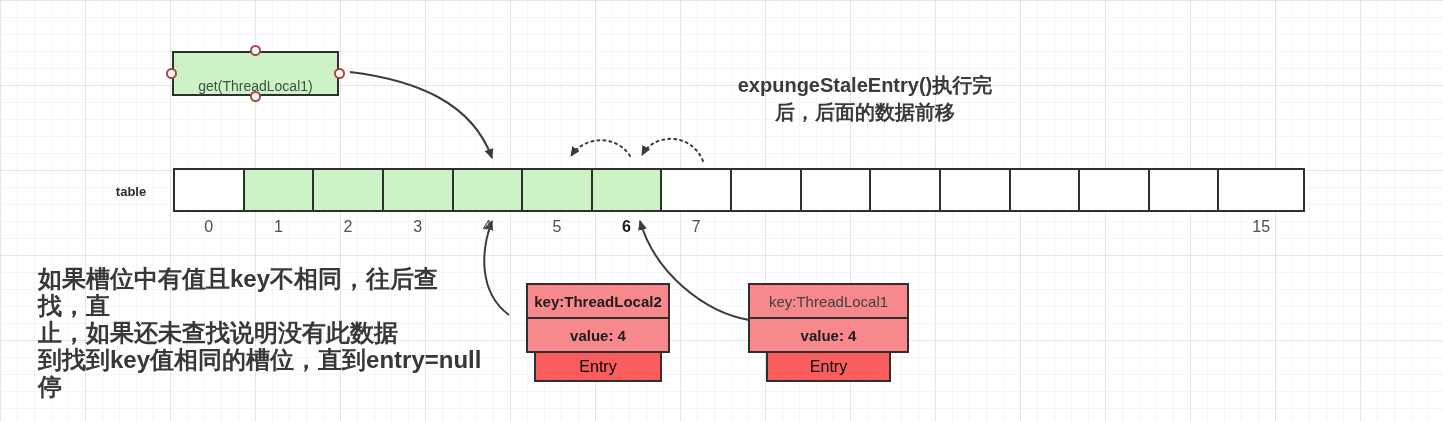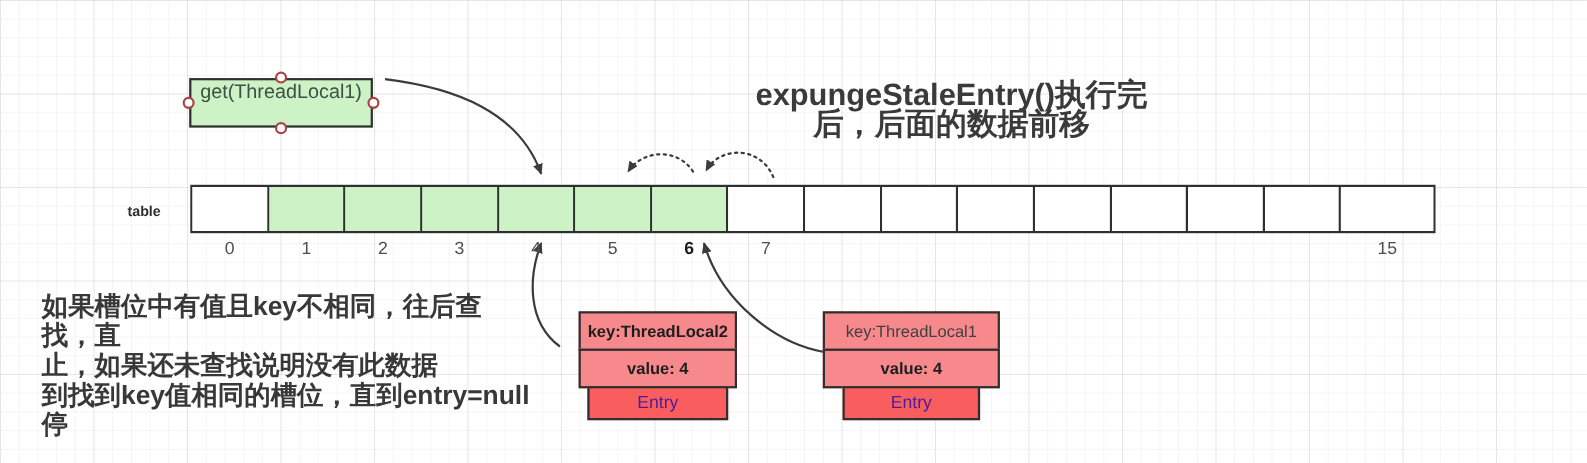--- a/index.html
+++ b/index.html
@@ -26,44 +26,43 @@
     pointer-events: none;
   }
 
   
   .get-box {
     position: absolute;
     left: 172px; top: 51px;
     width: 167px; height: 45px;
     background: #ccf2c6;
     border: 2px solid #2f2f2f;
-    display: flex; align-items: flex-start; justify-content: center;
-    font-size: 18px;
+    display: flex; align-items: flex-end; justify-content: center;
+    font-size: 14px;
     color: #3e5044;
-    margin-top: 20px;
   }
   .handle {
     position: absolute;
     width: 11px; height: 11px;
     background: #ffffff;
     border: 2px solid #a94442;
     border-radius: 50%;
   }
   .handle.top    { left: 50%; top: -8px;  margin-left: -6px; }
   .handle.bottom { left: 50%; bottom: -8px; margin-left: -6px; }
   .handle.left   { top: 50%; left: -8px;  margin-top: -6px; }
   .handle.right  { top: 50%; right: -8px; margin-top: -6px; }
 
   
   .title-text {
     position: absolute;
     left: 660px; top: 72px;
     width: 410px;
     text-align: center;
-    font-size: 28px;
+    font-size: 20px;
     font-weight: bold;
     line-height: 27px;
     color: #3a3a3a;
   }
   .note-text {
     position: absolute;
     left: 38px; top: 265px;
     width: 448px;
     text-align: left;
     font-size: 24px;
@@ -119,21 +118,21 @@
     display: flex; align-items: center; justify-content: center;
     font-size: 15px;
     color: #3f3f3f;
   }
   .entry-row + .entry-row { margin-top: -2px; }
   .entry-row.bold { font-weight: bold; color: #1d1d1d; }
   .entry-row.value { font-weight: bold; color: #1d1d1d; }
   .entry-row.tag {
     height: 31px;
     background: #f95d5d;
-    color: #4c1d95;
+    color: #000000;
     font-size: 16px;
   }
   .entry-stack.left  .entry-row.tag { width: 128px; margin-left: auto; margin-right: auto; }
   .entry-stack.right .entry-row.tag { width: 125px; margin-left: auto; margin-right: auto; }
 </style>
 </head>
 <body>
 
 <div class="canvas">
 

